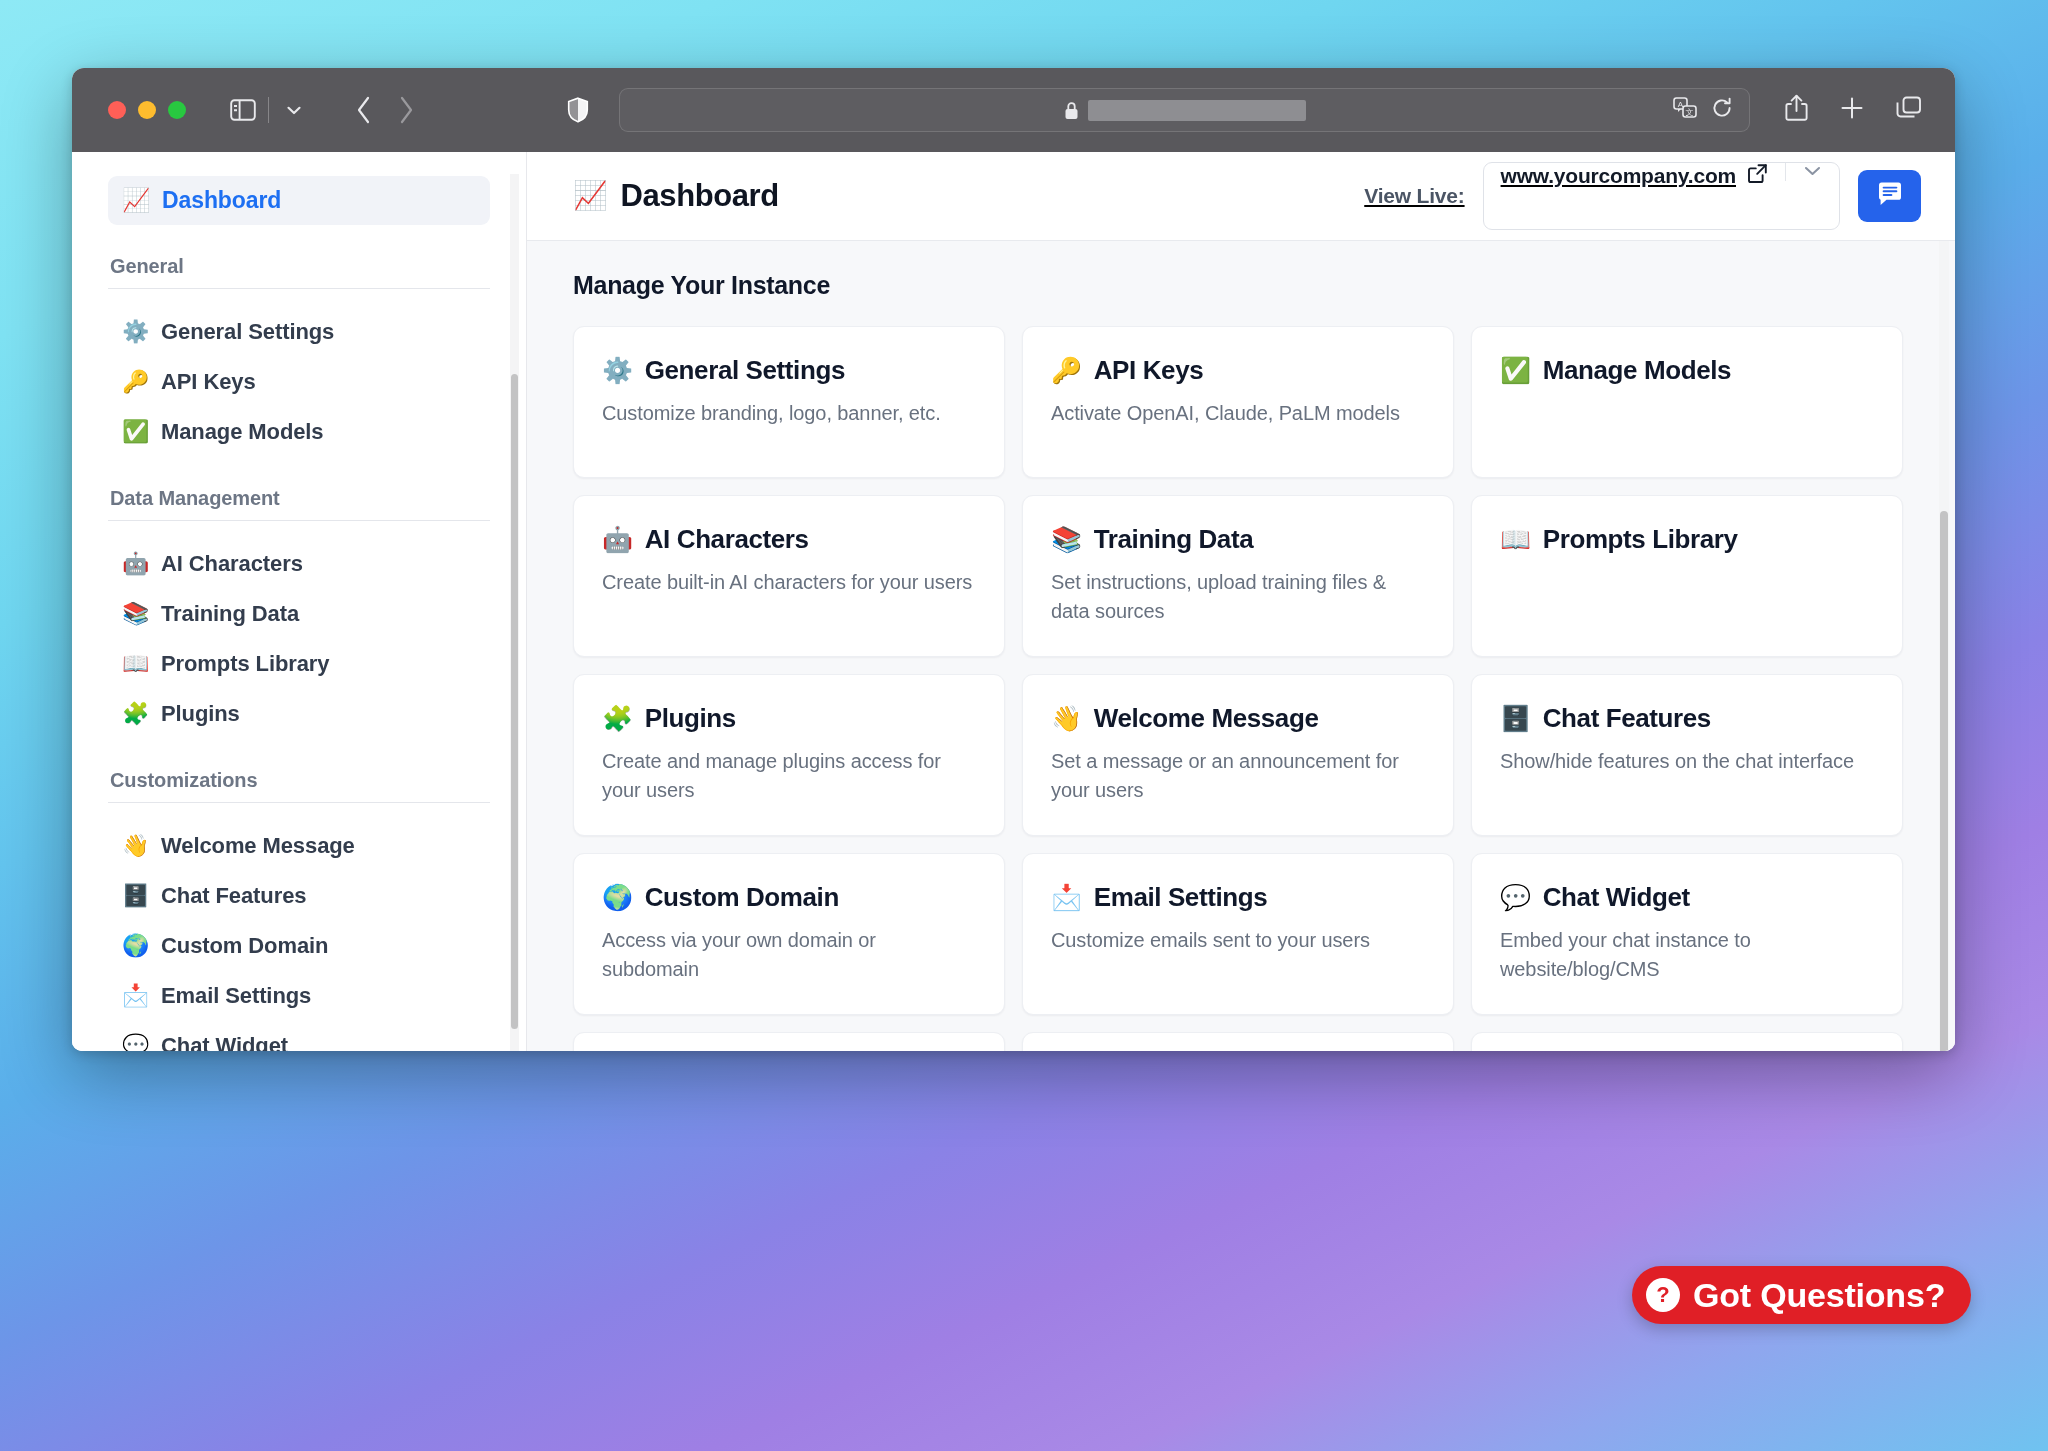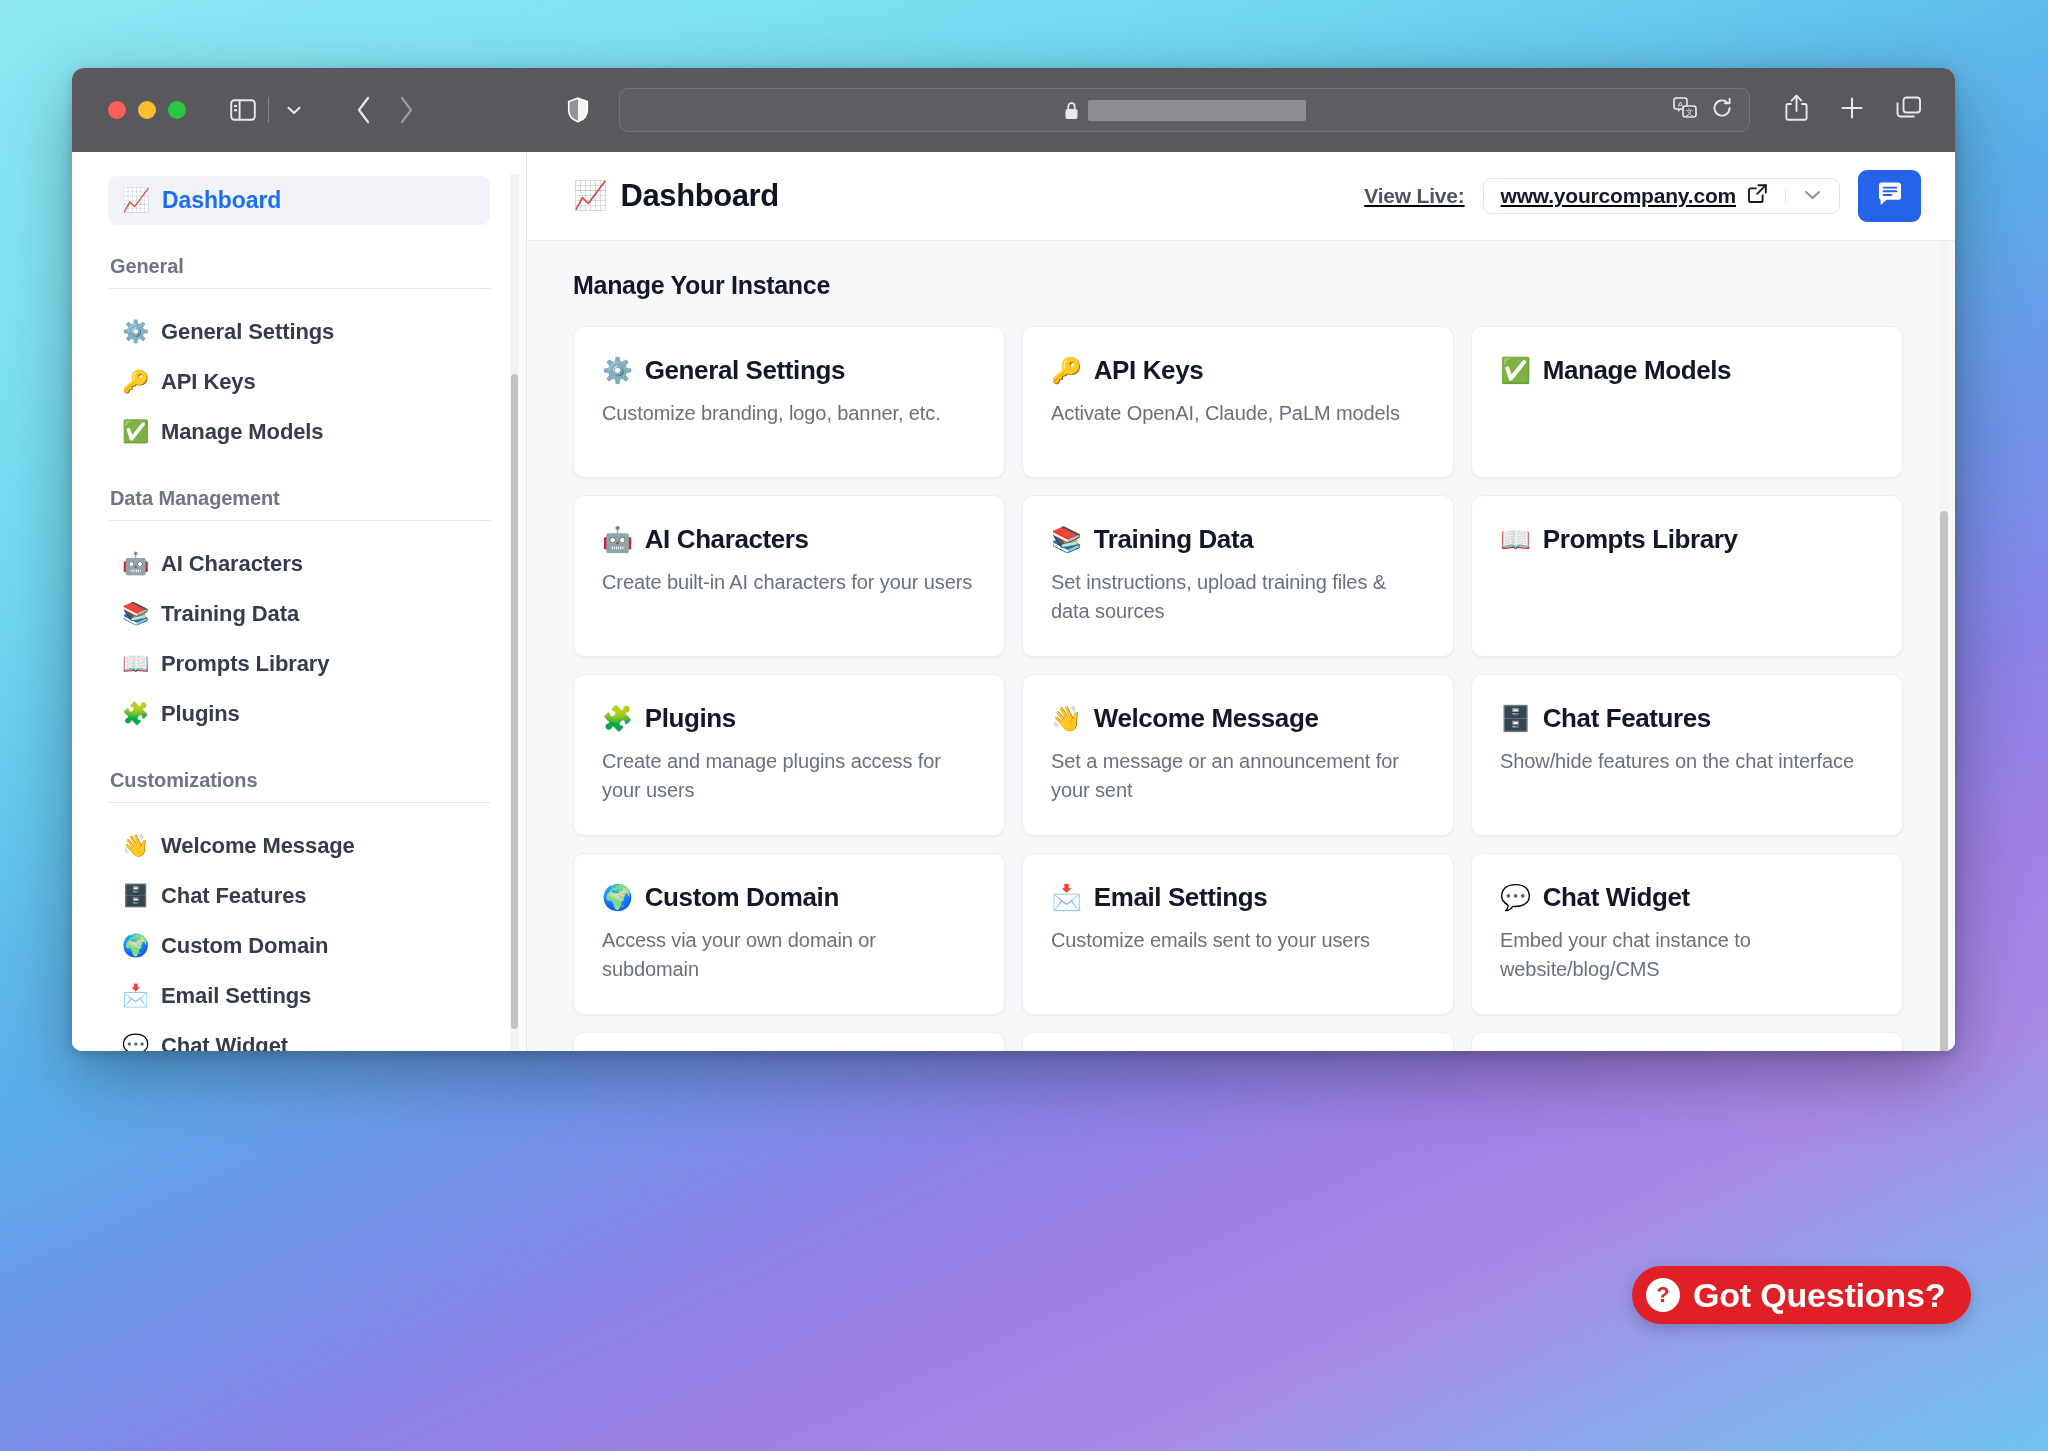--- a/index.html
+++ b/index.html
@@ -239,26 +239,26 @@
     text-decoration: underline;
   }
   .view-live-label {
     font-size: 21px;
     font-weight: 700;
     color: #4b5565;
     letter-spacing: -0.2px;
   }
   .url-pill {
     display: flex;
-    align-items: center;
+    align-items: flex-start;
     border: 1px solid #dfe2e8;
     border-radius: 9px;
     background: #fff;
     overflow: hidden;
-    height: 36px;
+    height: 68px;
   }
   .url-pill-main {
     display: flex;
     align-items: center;
     gap: 11px;
     padding: 0 17px;
     font-size: 21px;
     font-weight: 700;
     color: #131a27;
     letter-spacing: -0.2px;
@@ -648,21 +648,21 @@
               <span>Plugins</span>
             </div>
             <div class="card-desc">Create and manage plugins access for your users</div>
           </div>
 
           <div class="card">
             <div class="card-title">
               <span class="emo">👋</span>
               <span>Welcome Message</span>
             </div>
-            <div class="card-desc">Set a message or an announcement for your sent</div>
+            <div class="card-desc">Set a message or an announcement for your users</div>
           </div>
 
           <div class="card">
             <div class="card-title">
               <span class="emo">🗄️</span>
               <span>Chat Features</span>
             </div>
             <div class="card-desc">Show/hide features on the chat interface</div>
           </div>
 

